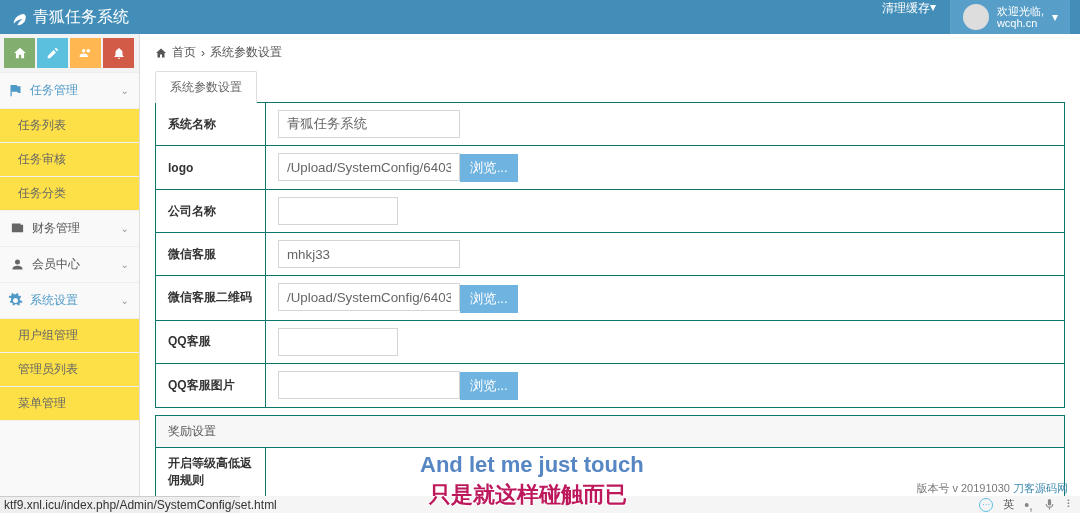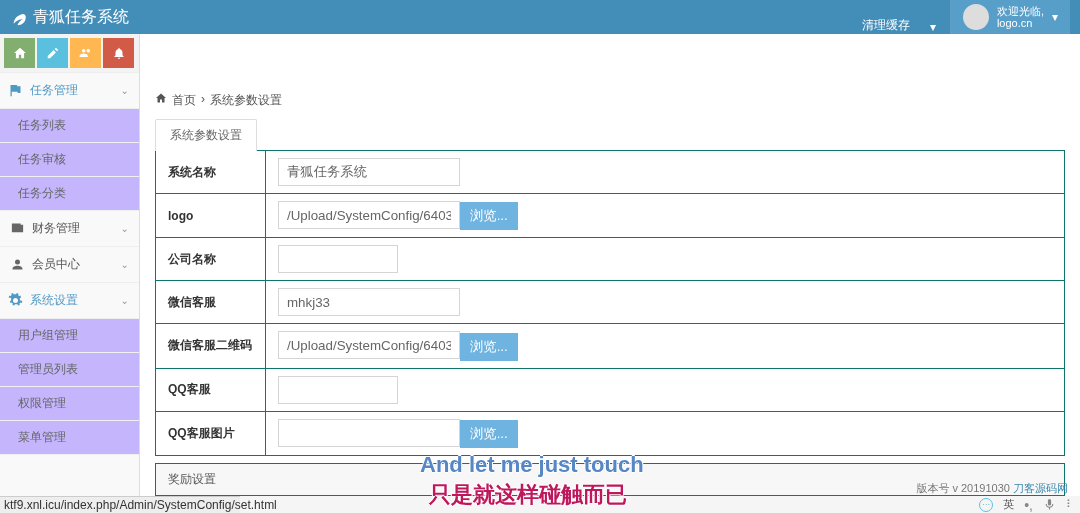--- a/index.html
+++ b/index.html
@@ -3,43 +3,43 @@
 <meta charset="utf-8">
 <style>
 * { margin: 0; padding: 0; box-sizing: border-box; font-family: "Microsoft YaHei", Arial, sans-serif; }
 body { background: #f5f5f5; font-size: 12px; width: 1080px; height: 513px; overflow: hidden; position: relative; }
 
 
 .topbar { height: 34px; background: #438eb9; color: #fff; display: flex; align-items: center; padding: 0 10px; }
 .brand { display: flex; align-items: center; font-size: 16px; gap: 5px; }
 .brand svg { width: 18px; height: 18px; fill: #fff; }
 .top-right { margin-left: auto; display: flex; align-items: center; gap: 0; }
-.clear-cache { background: transparent; color: #fff; padding: 0 14px; height: 34px; display: flex; align-items: flex-end; gap: 20px; border-right: 1px solid rgba(255,255,255,.15); cursor: pointer; }
+.clear-cache { background: transparent; color: #fff; padding: 0 14px; height: 34px; display: flex; align-items: flex-start; gap: 0; border-right: 1px solid rgba(255,255,255,.15); cursor: pointer; }
 .user-box { display: flex; align-items: center; gap: 8px; padding: 0 12px; height: 34px; background: #579ec8; cursor: pointer; }
 .avatar { width: 26px; height: 26px; border-radius: 50%; background: #ddd; display: inline-block; }
 .user-text { line-height: 1.1; font-size: 11px; }
 
 
 .shell { display: flex; height: 462px; }
 .sidebar { width: 140px; background: #f9f9f9; border-right: 1px solid #ddd; display: flex; flex-direction: column; }
 .action-row { display: flex; padding: 4px; gap: 2px; background: #f3f3f3; border-bottom: 1px solid #eee; }
 .action-btn { width: 31px; height: 30px; display: flex; align-items: center; justify-content: center; border-radius: 0; color: #fff; cursor: pointer; }
 .ab-green{background:#82af6f} .ab-blue{background:#5bc0de} .ab-orange{background:#ffb752} .ab-red{background:#d15b47}
 .nav { flex: 1; overflow-y: auto; }
 .nav-item { display: flex; align-items: center; gap: 7px; padding: 9px 10px; color: #555; border-bottom: 1px solid #eee; cursor: pointer; }
 .nav-item .ico { width: 15px; height: 15px; fill: #666; }
 .nav-item.open { color: #4f99c6; padding-left: 8px; }
 .nav-item.open .ico { fill: #4f99c6; }
 .chev { margin-left: auto; font-size: 10px; color: #999; }
-.sub { background: #c4b5fd; }
+.sub { background: #fde047; }
 .sub-item { padding: 8px 6px 8px 18px; color: #666; display: block; border-bottom: 1px solid #f0f0f0; cursor: pointer; }
 
 
 .main { flex: 1; background: #fff; overflow-y: auto; padding: 0; position: relative; }
-.breadcrumb { padding: 10px 15px; color: #555; display:flex; align-items:flex-start; gap:5px; font-size:12px;margin-top:48px;}
+.breadcrumb { padding: 10px 15px; color: #555; display:flex; align-items:center; gap:5px; font-size:12px;}
 .breadcrumb svg { width:12px; height:12px; fill:#555; }
 .tabs-row { padding: 0 15px; }
 .tab { display: inline-block; border: 1px solid #ddd; border-bottom: none; background: #fff; padding: 7px 14px; color: #666; border-radius: 2px 2px 0 0; }
 .form-area { padding: 0 15px; }
 .form-table { width: 100%; border-collapse: collapse;margin-top:-1px }
 .form-table td { border: 1px solid #0f766e; padding: 7px 12px; color: #555; vertical-align: middle; }
 .form-table td.k { width: 110px; font-weight: bold; color: #333; background:#fff;}
 .txt { height: 28px; border: 1px solid #d5d5d5; padding: 0 8px; width: 182px; color: #666; }
 .btn-browse { height: 28px; background: #6fb3e0; color: #fff; border: none; padding: 0 10px; cursor: pointer; vertical-align:middle; }
 .section-header td { background: #f7f7f7; color: #555; font-weight:normal; }
@@ -68,21 +68,21 @@
   </div>
   <div class="top-right">
     <div class="clear-cache">
       <span>清理缓存</span>
       <span>▾</span>
     </div>
     <div class="user-box">
       <span class="avatar"></span>
       <div class="user-text">
         <div>欢迎光临,</div>
-        <div>logo.cn</div>
+        <div>wcqh.cn</div>
       </div>
       <span>▾</span>
     </div>
   </div>
 </div>
 
 <div class="shell">
 
   <div class="sidebar">
     <div class="action-row">
@@ -140,21 +140,20 @@
       <div class="nav-item open">
           <svg class="ico" viewBox="0 0 24 24">
             <path d="M12 8a4 4 0 100 8 4 4 0 000-8zm9 4l2 1-1 3-2-1a7 7 0 01-2 2l1 2-3 1-1-2h-4l-1 2-3-1 1-2a7 7 0 01-2-2l-2 1-1-3 2-1v-4L1 7l1-3 2 1a7 7 0 012-2L5 1l3-1 1 2h4l1-2 3 1-1 2a7 7 0 012 2l2-1 1 3-2 1v4z"></path>
           </svg>
           <span>系统设置</span>
           <span class="chev">⌄</span>
         </div>
       <div class="sub">
         <div class="sub-item">用户组管理</div>
         <div class="sub-item">管理员列表</div>
-        <div class="sub-item">权限管理</div>
         <div class="sub-item">菜单管理</div>
 
       </div>
     </div>
   </div>
 
   <div class="main">
     <div class="breadcrumb">
       <svg viewBox="0 0 24 24">
           <path d="M12 3l10 9h-3v9h-5v-6H10v6H5v-9H2z"></path>

